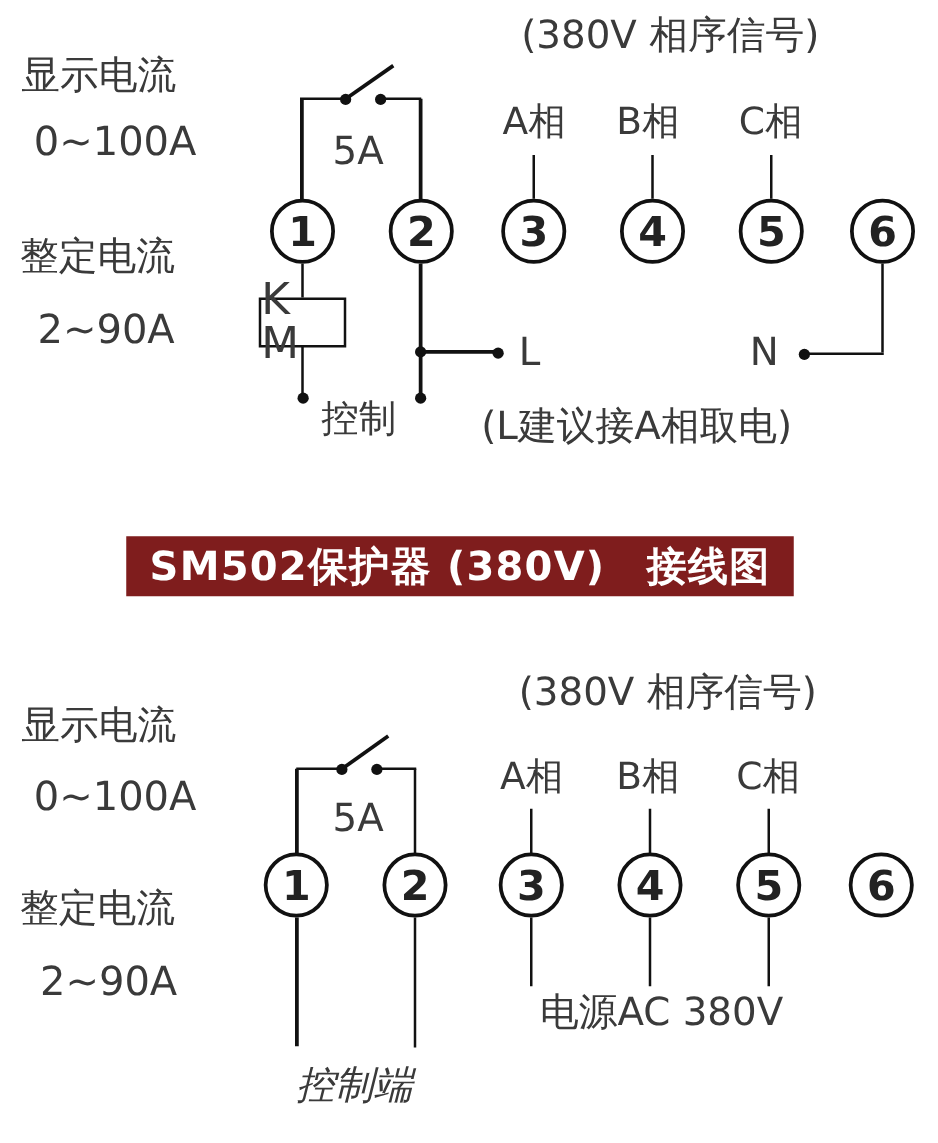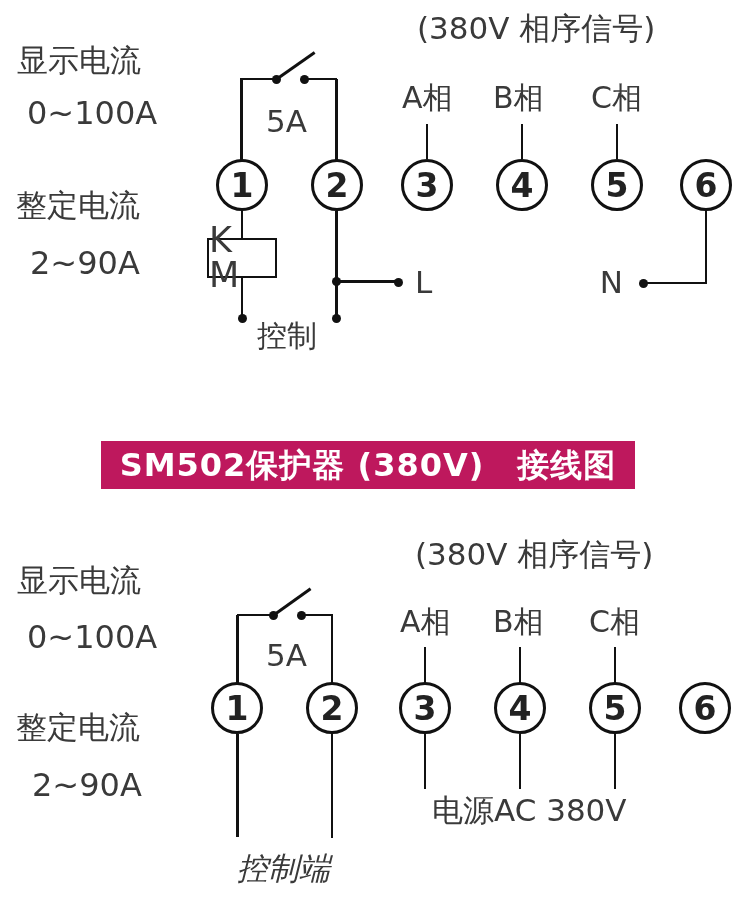--- a/index.html
+++ b/index.html
@@ -84,23 +84,24 @@
     <div class="dot" style="left:336px;top:318px;"></div>
     <div class="w" style="left:336px;top:280px;width:62px;height:2.5px;"></div>
     <div class="dot" style="left:398px;top:282px;"></div>
     <div class="lacn">
       <span>L</span>
       <span>N</span>
     </div>
     <div class="dot" style="left:643px;top:283px;"></div>
     <div class="w" style="left:643px;top:281.75px;width:64px;height:2.5px;"></div>
     <div class="w" style="left:704.5px;top:211px;width:2.5px;height:71px;"></div>
+    <div class="t fs31" style="left:385px;top:326px;">(L建议接A相取电)</div>
   </div>
 
-  <div class="banner" style="background:#be185d;margin-top:12px;">
+  <div class="banner" style="background:#7f1d1d;">
     <span>SM502保护器 (380V)　接线图</span>
   </div>
 
   <div class="grp">
 
     <div class="t fs31" style="left:17px;top:565px;">显示电流</div>
     <div class="t fs32" style="left:27px;top:621px;">0~100A</div>
     <div class="t fs31" style="left:16px;top:712px;">整定电流</div>
     <div class="t fs32" style="left:32px;top:769px;">2~90A</div>
 

